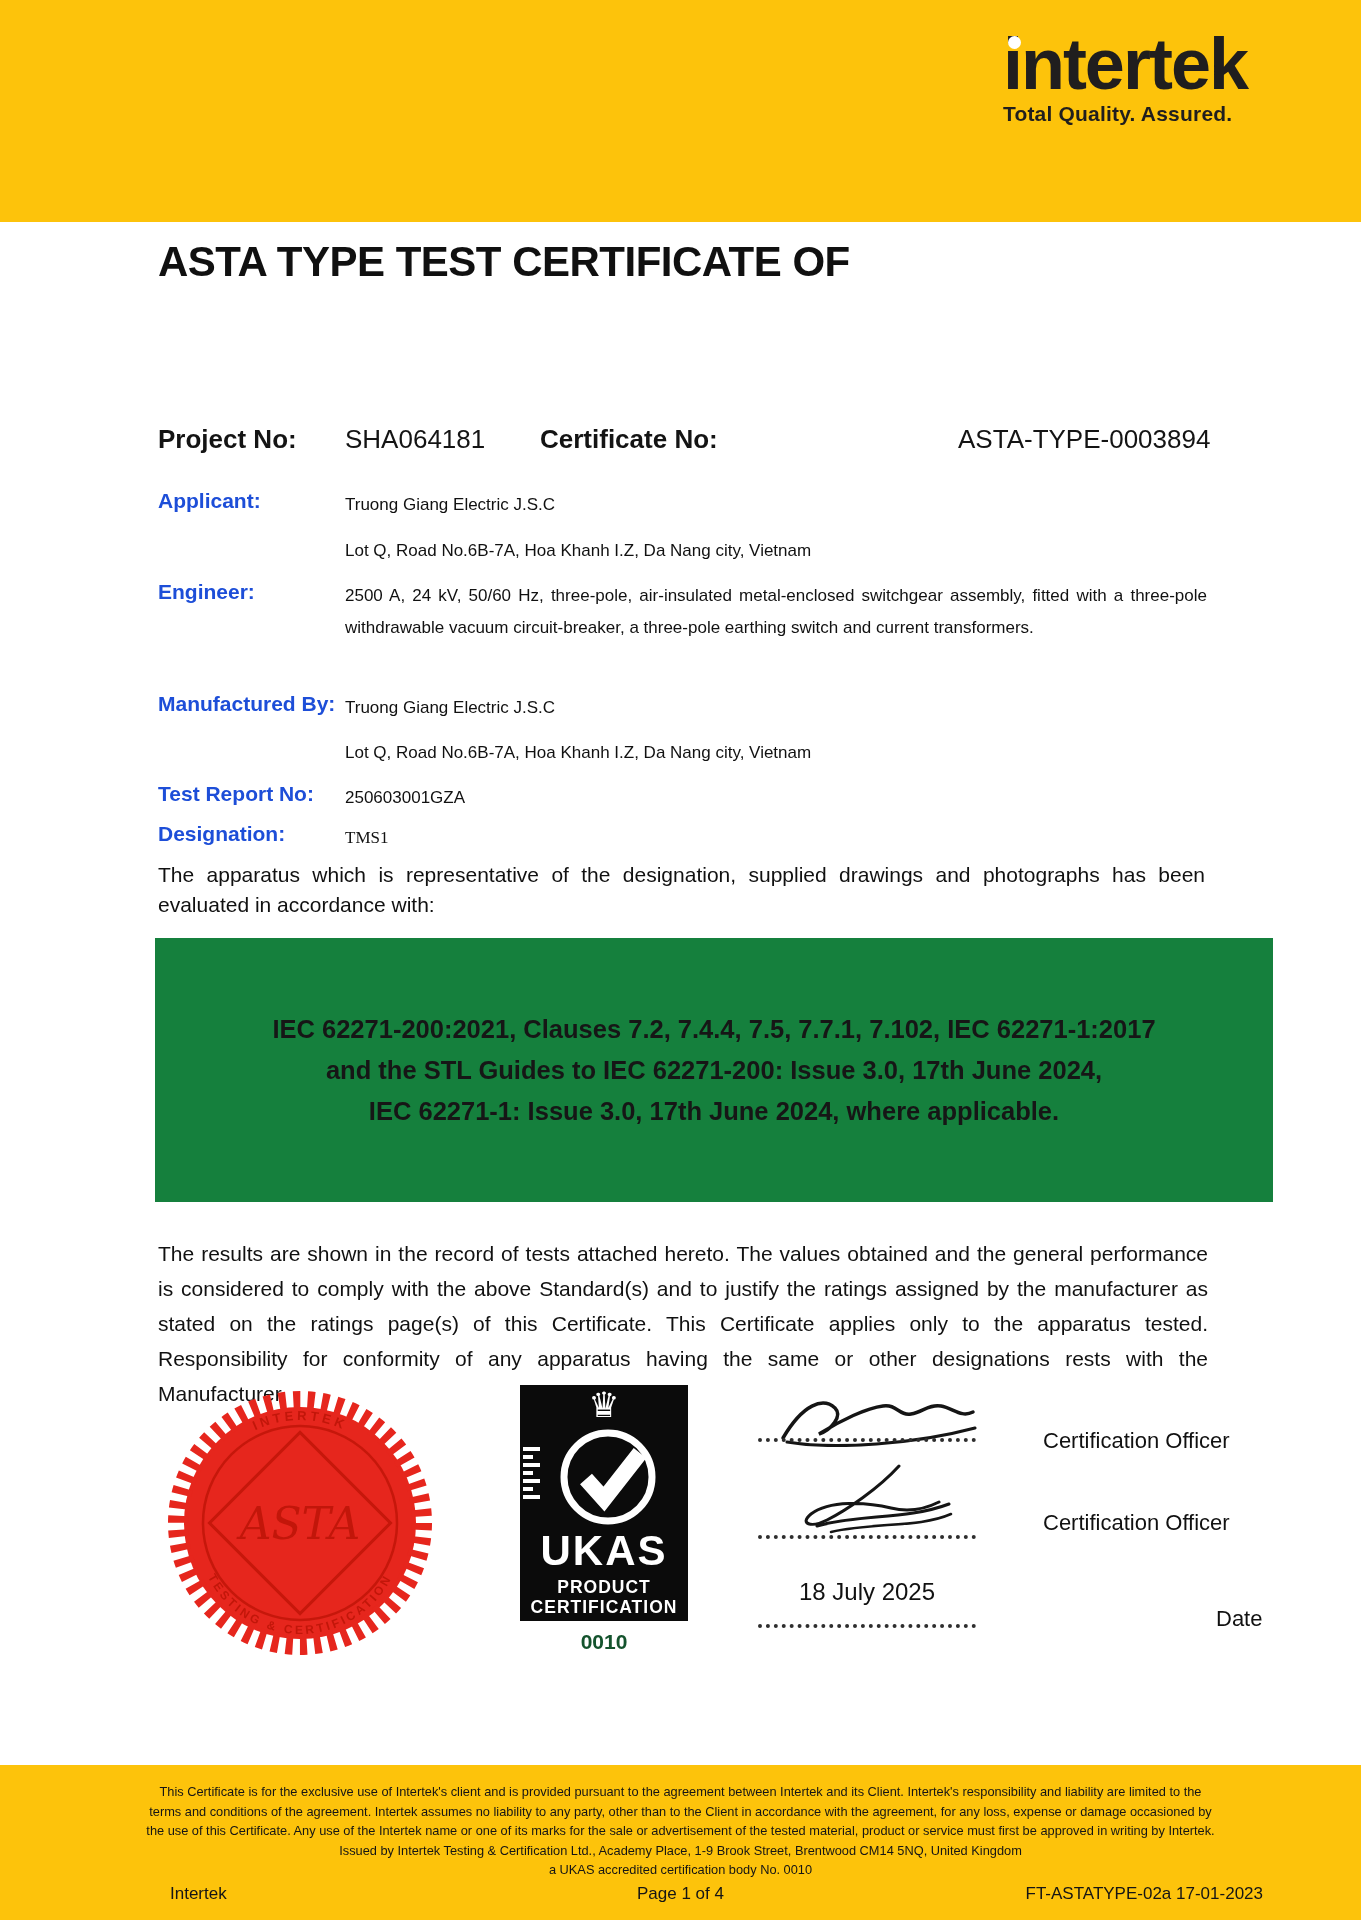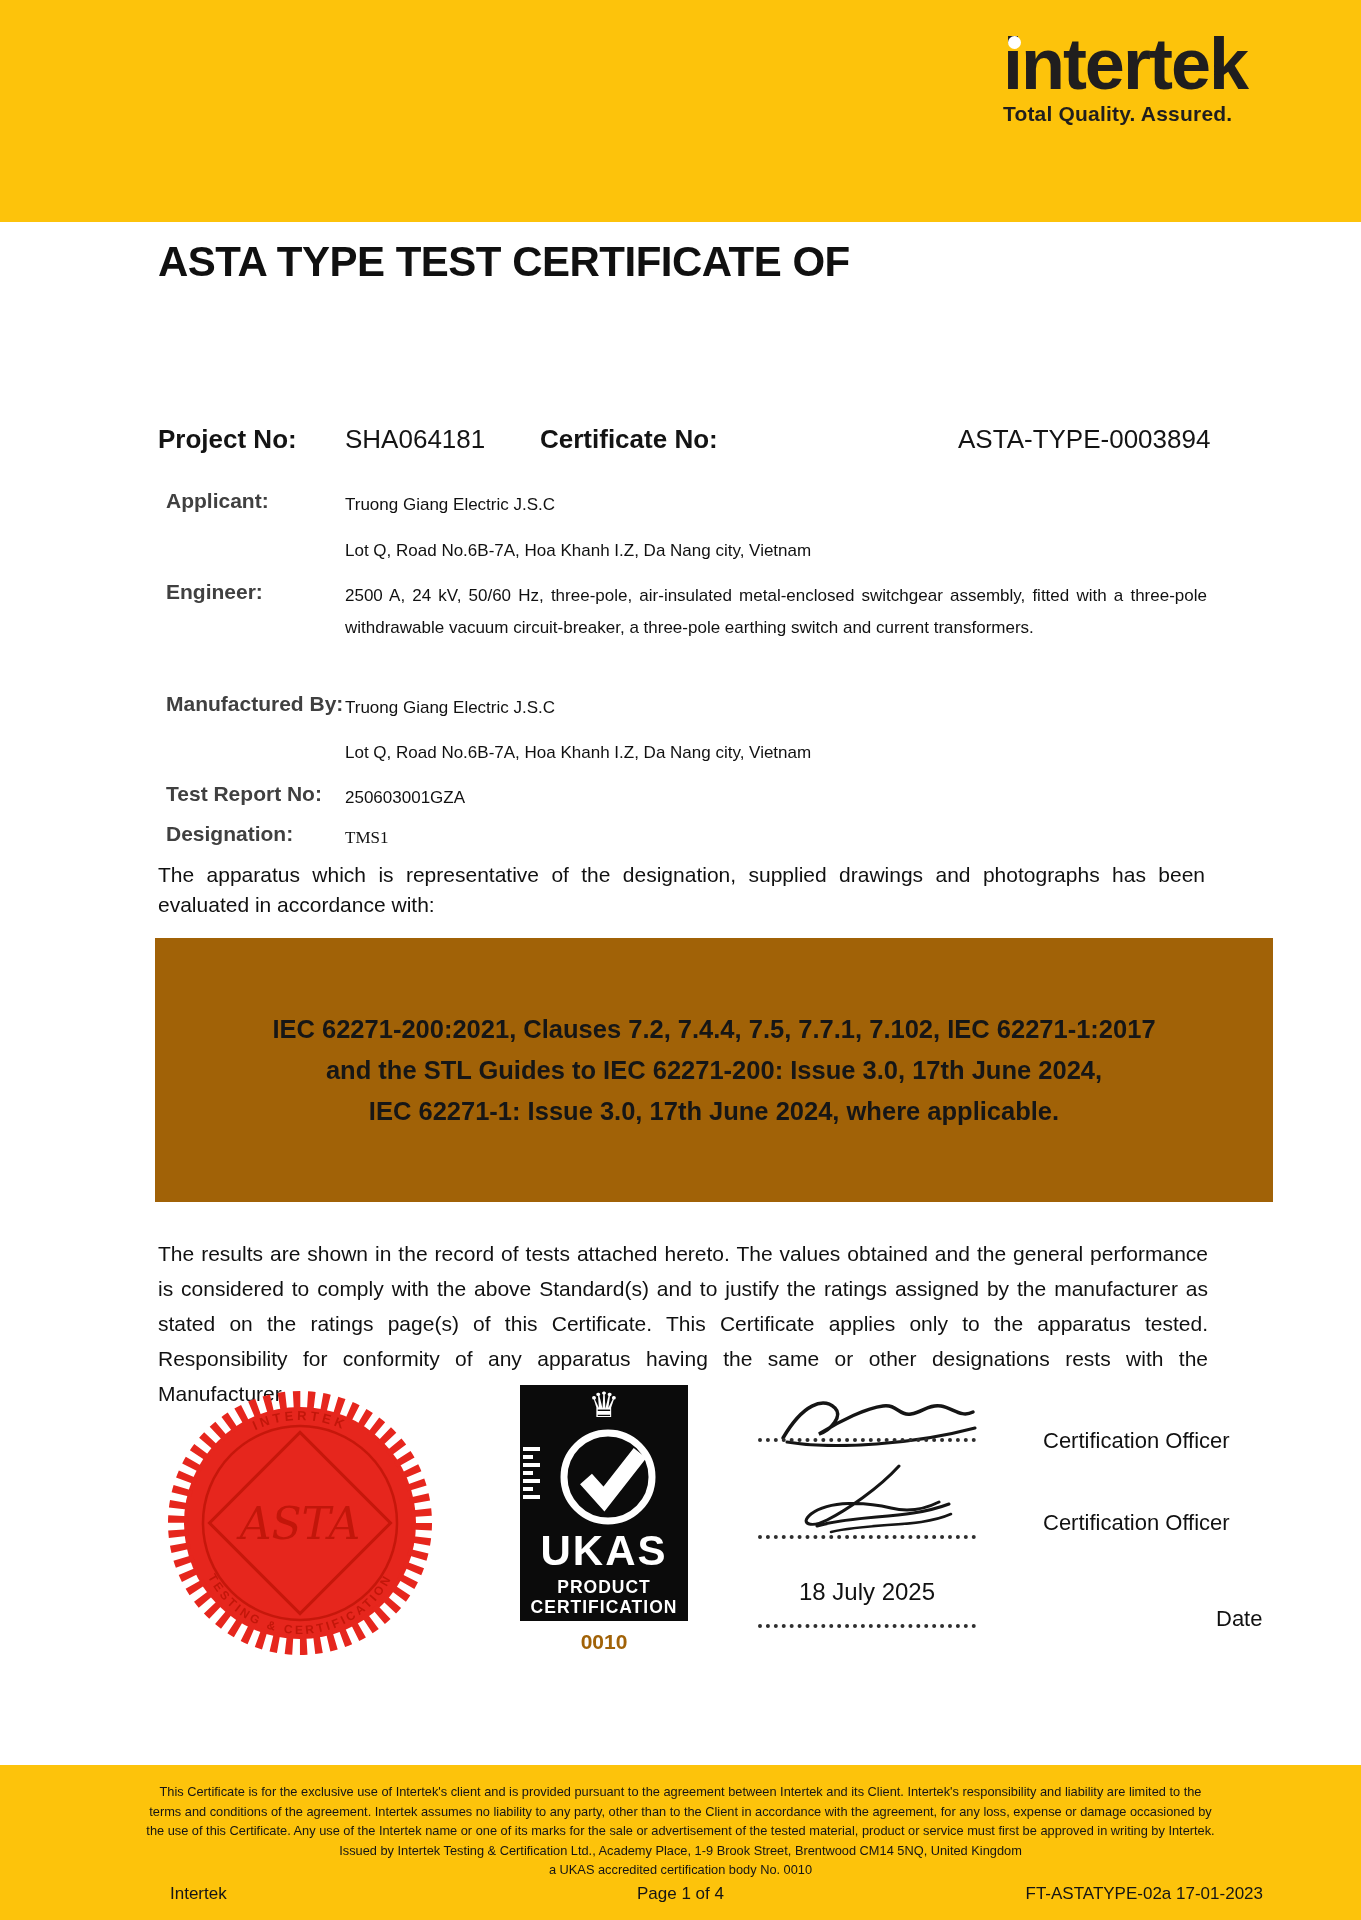--- a/index.html
+++ b/index.html
@@ -18,28 +18,28 @@
 
   
   .title{position:absolute;left:158px;top:230px;font-size:42px;font-weight:bold;line-height:64px;letter-spacing:-0.5px;color:#101010;}
 
   
   .meta{position:absolute;left:158px;top:424px;width:1100px;height:36px;font-size:26px;}
   .meta span{position:absolute;top:0;white-space:nowrap;}
   .meta .b{font-weight:bold;}
 
   
-  .lbl{position:absolute;left:158px;font-size:21px;font-weight:bold;color:#404040;white-space:nowrap;margin-left:8px;}
+  .lbl{position:absolute;left:158px;font-size:21px;font-weight:bold;color:#1d4ed8;white-space:nowrap;}
   .val{position:absolute;left:345px;width:862px;font-size:17px;line-height:32px;color:#111;}
   .just{text-align:justify;}
 
   .intro{position:absolute;left:158px;top:860px;width:1047px;font-size:21px;line-height:30px;text-align:justify;color:#111;}
 
   
-  .stdbox{position:absolute;left:155px;top:938px;width:1118px;height:264px;background:#a16207;
+  .stdbox{position:absolute;left:155px;top:938px;width:1118px;height:264px;background:#15803d;
           display:flex;flex-direction:column;align-items:center;justify-content:center;gap:12px;}
   .stdline{font-size:25.5px;font-weight:bold;white-space:nowrap;color:#161616;}
 
   .results{position:absolute;left:158px;top:1236px;width:1050px;font-size:21px;line-height:35px;text-align:justify;color:#111;}
 
   
   .seal-svg{position:absolute;left:166px;top:1389px;}
   .sig-svg{position:absolute;}
   .dotline{position:absolute;width:218px;height:0;border-bottom:4px dotted #2e2e2e;}
   .siglabel{position:absolute;font-size:22px;color:#111;white-space:nowrap;}
@@ -48,21 +48,21 @@
   
   .ukas-box{position:absolute;left:520px;top:1385px;width:168px;height:236px;background:#0b0b0b;}
   .ukas-crown{position:absolute;top:0;left:0;width:100%;text-align:center;font-size:35px;line-height:40px;color:#fff;}
   .ukas-check{position:absolute;left:32px;top:40px;}
   .ukas-comb{position:absolute;left:3px;top:62px;display:flex;flex-direction:column;gap:4px;}
   .ukas-comb i{display:block;height:4px;background:#fff;}
   .ukas-comb i:nth-child(odd){width:17px;}
   .ukas-comb i:nth-child(even){width:10px;}
   .ukas-name{position:absolute;top:142px;left:0;width:100%;text-align:center;font-size:42px;font-weight:bold;letter-spacing:2px;color:#fff;}
   .ukas-sub{position:absolute;left:0;width:100%;text-align:center;font-size:17.5px;letter-spacing:1px;color:#fff;font-weight:bold;}
-  .ukas-number{position:absolute;left:520px;top:1630px;width:168px;text-align:center;font-size:21px;font-weight:bold;color:#a16207;}
+  .ukas-number{position:absolute;left:520px;top:1630px;width:168px;text-align:center;font-size:21px;font-weight:bold;color:#14532d;}
 
   
   .disclaimer{position:absolute;left:0;top:1782px;width:100%;text-align:center;font-size:12.8px;line-height:19.5px;color:#151515;}
   .foot-item{position:absolute;top:1884px;font-size:17px;color:#151515;white-space:nowrap;}
   .foot-left{left:170px;}
   .foot-center{left:0;width:100%;text-align:center;}
   .foot-right{right:98px;}
 </style>
 </head>
 <body>

